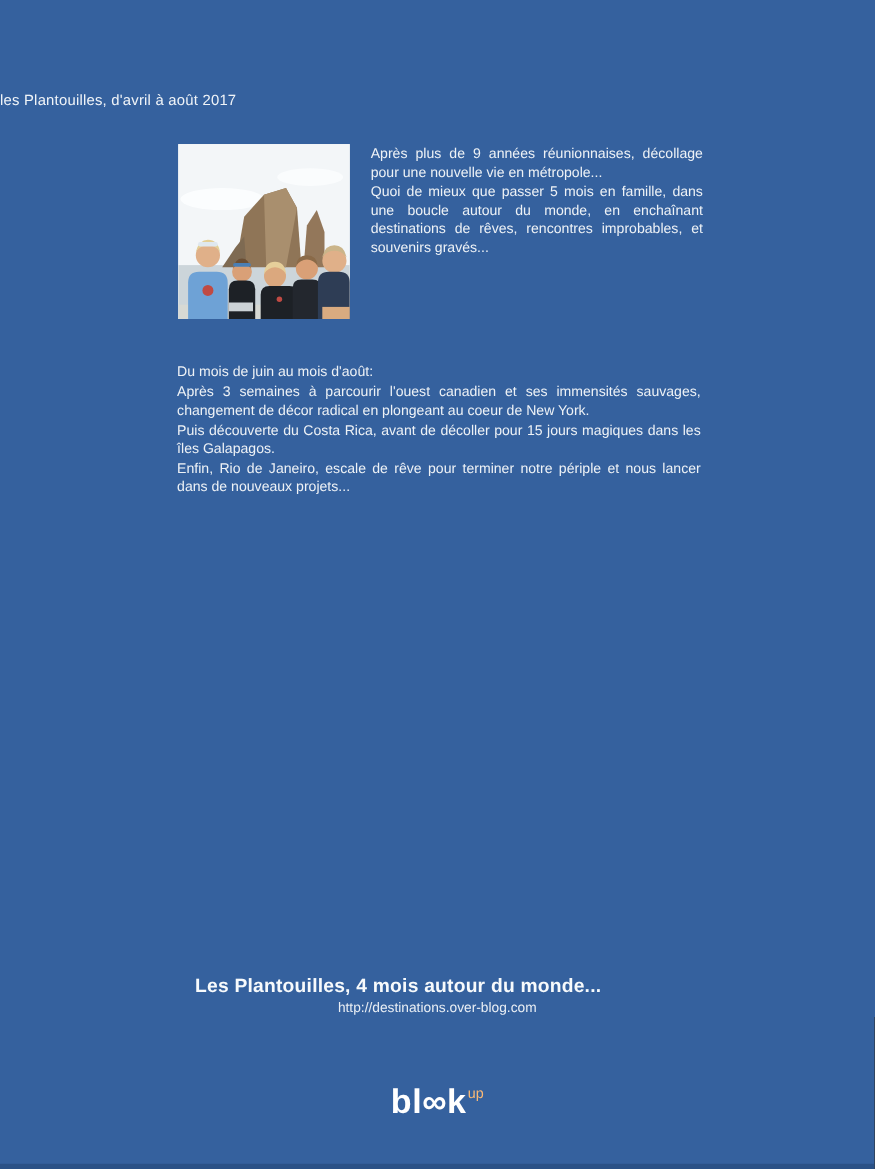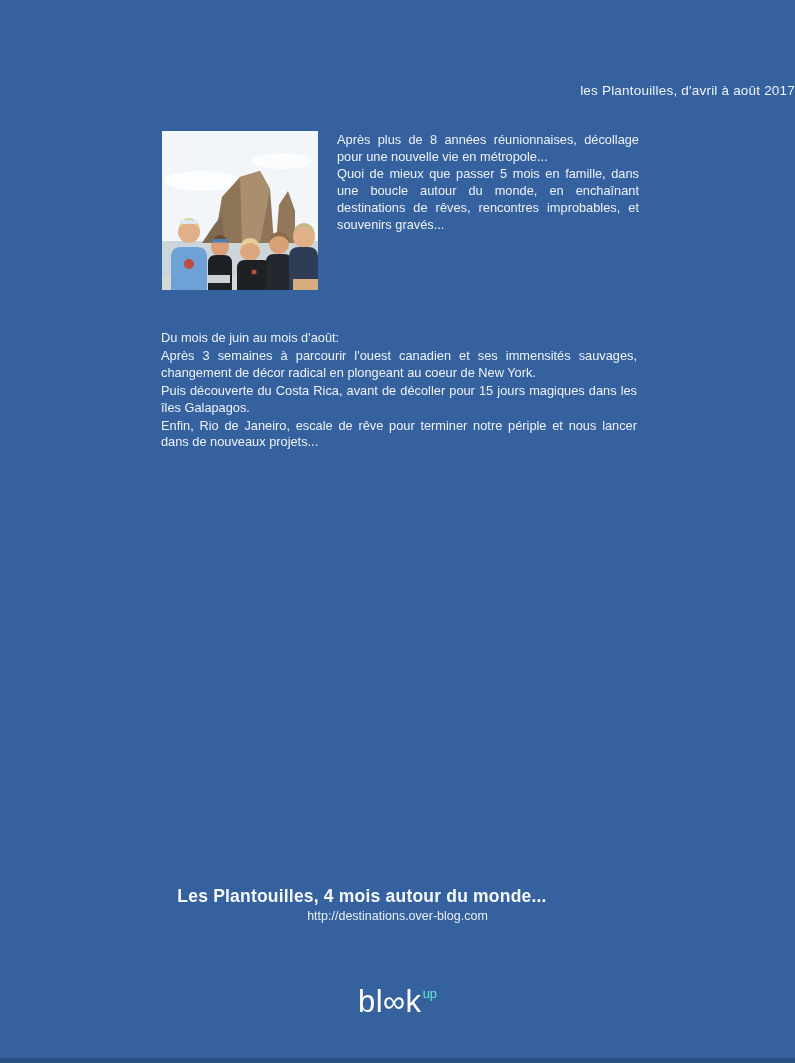--- a/index.html
+++ b/index.html
@@ -14,21 +14,21 @@
     background: #35619e;
     overflow: hidden;
     font-family: "Liberation Sans", sans-serif;
     color: #eef2f6;
   }
   .page-title {
     position: absolute;
     top: 83px;
     left: 0;
     width: 795px;
-    text-align: right;
+    text-align: left;
     font-size: 13.5px;
     letter-spacing: 0.2px;
     color: #f0f4f8;
   }
   .photo {
     position: absolute;
     left: 162px;
     top: 131px;
     width: 156px;
     height: 159px;
@@ -78,30 +78,30 @@
   .logo {
     position: absolute;
     top: 984px;
     left: 0;
     width: 795px;
     text-align: center;
     color: #ffffff;
   }
   .logo .word {
     font-size: 31px;
-    font-weight: normal;
+    font-weight: bold;
     letter-spacing: 0.5px;
     text-align: right;
   }
   .logo .sup {
     font-size: 13px;
     font-weight: normal;
     vertical-align: 14px;
     margin-left: 1px;
-    color: #5eead4;
+    color: #fdba74;
     margin-top: 13px;
   }
   .bottom-edge {
     position: absolute;
     left: 0;
     bottom: 0;
     width: 795px;
     height: 5px;
     background: #2a5186;
   }
@@ -151,21 +151,21 @@
       <path d="M104,159 L104,131 q0,-8 8,-8 L122,123 q8,0 8,8 L130,159 Z" fill="#23272e"></path>
 
       <circle cx="142" cy="106" r="11" fill="#e0b089"></circle>
       <path d="M131,103 q2,-11 11,-11 q9,0 11,11 q-4,-6 -11,-6 q-7,0 -11,6" fill="#cbb58a"></path>
       <path d="M127,159 L127,126 q0,-10 10,-10 L146,116 q10,0 10,10 L156,159 Z" fill="#2e3d55"></path>
       <rect x="131" y="148" width="25" height="11" fill="#d9ab80"></rect>
     </svg>
   </div>
 
   <div class="intro-text">
-    <p>Après plus de 8 années réunionnaises, décollage pour une nouvelle vie en métropole...</p>
+    <p>Après plus de 9 années réunionnaises, décollage pour une nouvelle vie en métropole...</p>
     <p>Quoi de mieux que passer 5 mois en famille, dans une boucle autour du monde, en enchaînant destinations de rêves, rencontres improbables, et souvenirs gravés...</p>
   </div>
 
   <div class="summary-text">
     <p>Du mois de juin au mois d'août:</p>
     <p>Après 3 semaines à parcourir l'ouest canadien et ses immensités sauvages, changement de décor radical en plongeant au coeur de New York.</p>
     <p>Puis découverte du Costa Rica, avant de décoller pour 15 jours magiques dans les îles Galapagos.</p>
     <p>Enfin, Rio de Janeiro, escale de rêve pour terminer notre périple et nous lancer dans de nouveaux projets...</p>
   </div>
 

